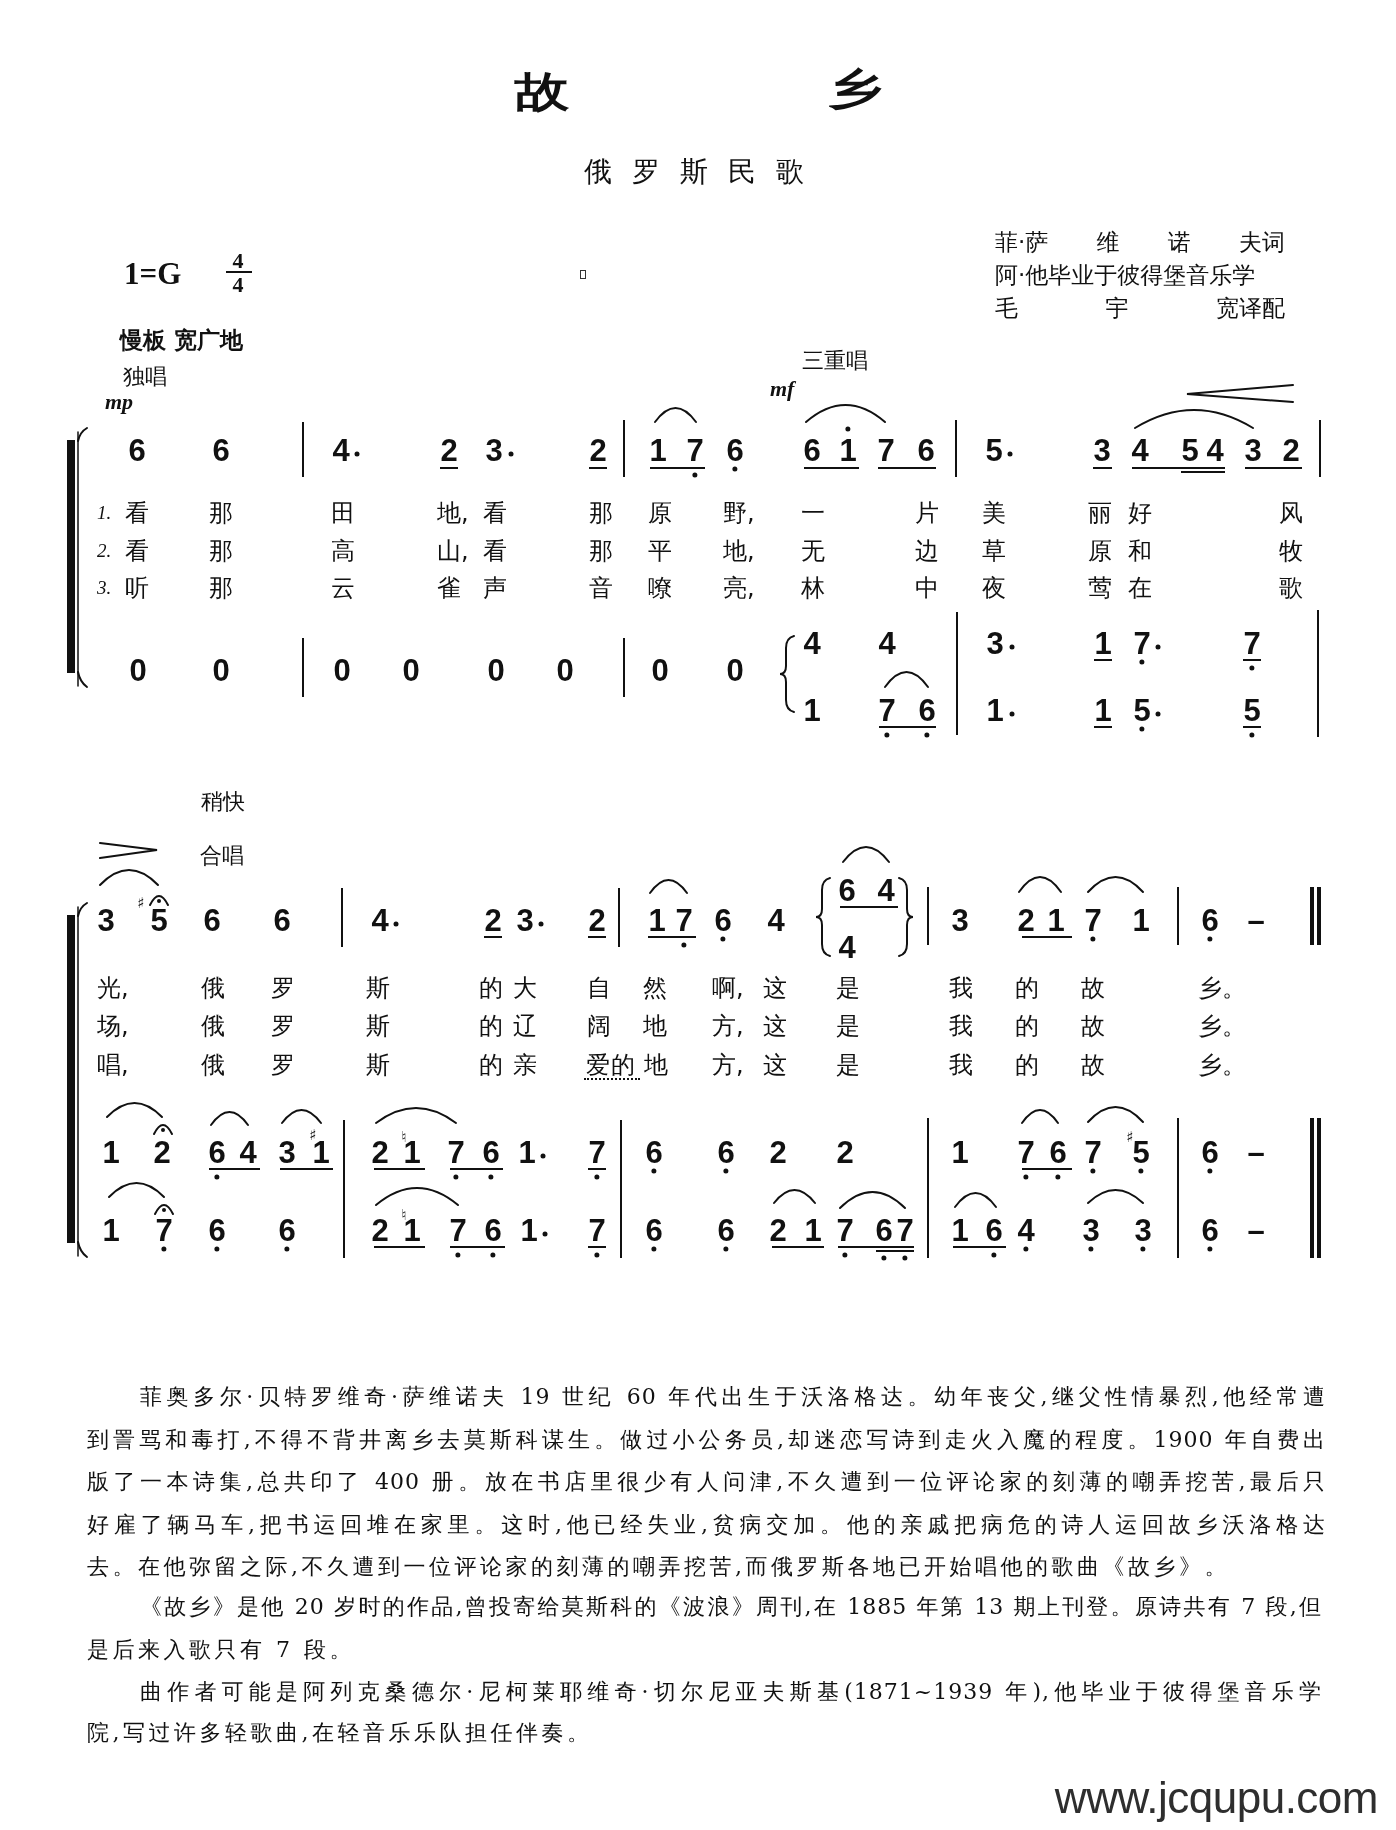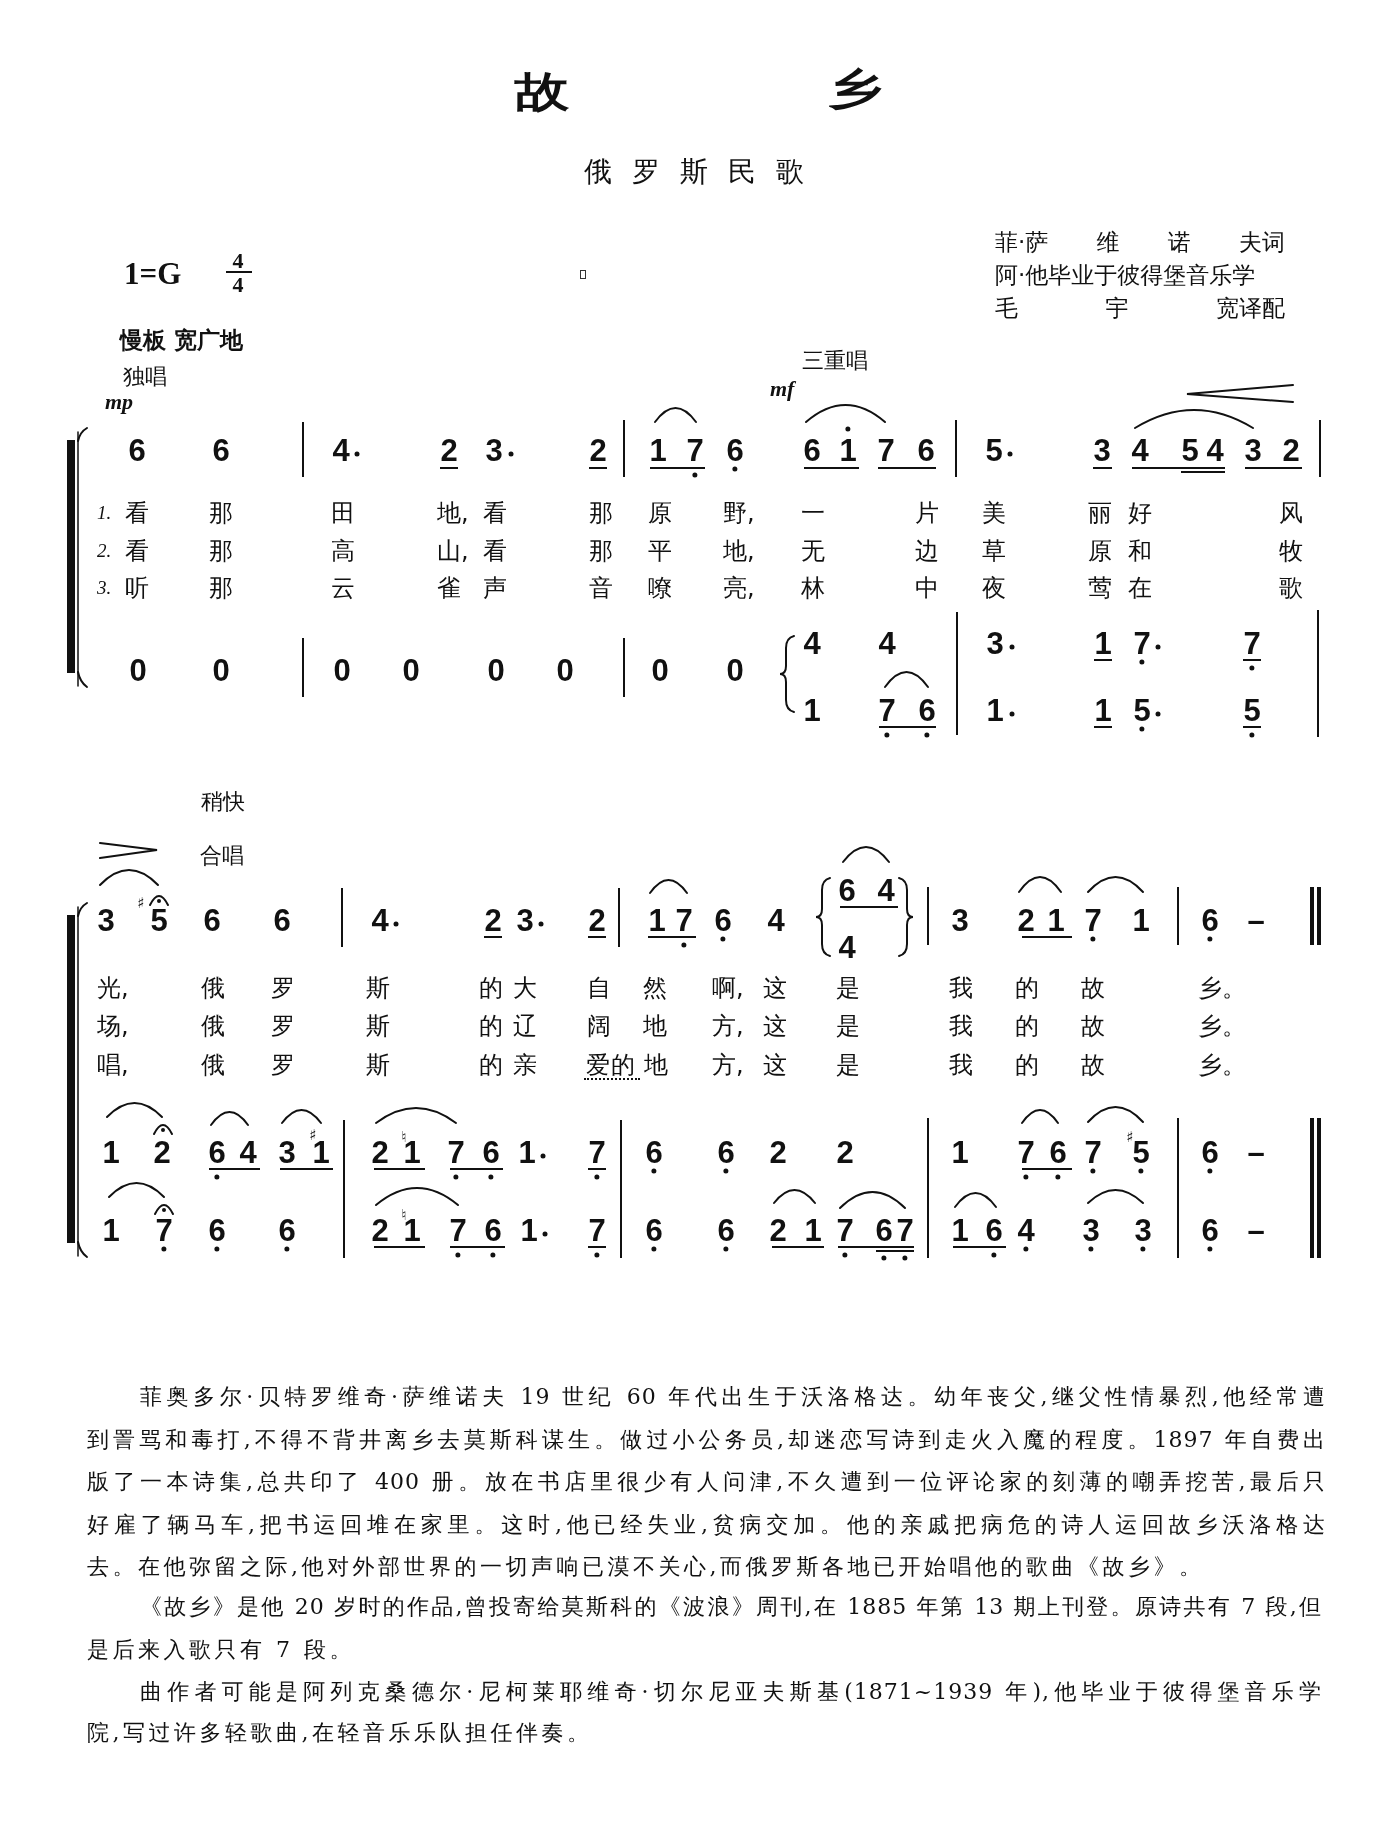--- a/index.html
+++ b/index.html
@@ -376,30 +376,31 @@
       <div class="n lo" style="left:1026px;top:1230px">4</div>
       <div class="n lo" style="left:1091px;top:1230px">3</div>
       <div class="n lo" style="left:1143px;top:1230px">3</div>
       <div class="n lo" style="left:1210px;top:1230px">6</div>
       <div class="n" style="left:1256px;top:1230px">–</div>
     </div>
   </div>
 
   <div>
     <div class="pl j" style="left:140px;top:1384px;width:1186px">菲奥多尔·贝特罗维奇·萨维诺夫 19 世纪 60 年代出生于沃洛格达。幼年丧父,继父性情暴烈,他经常遭</div>
-    <div class="pl j" style="left:87px;top:1427px;width:1239px">到詈骂和毒打,不得不背井离乡去莫斯科谋生。做过小公务员,却迷恋写诗到走火入魔的程度。1897 年自费出</div>
+    <div class="pl j" style="left:87px;top:1427px;width:1239px">到詈骂和毒打,不得不背井离乡去莫斯科谋生。做过小公务员,却迷恋写诗到走火入魔的程度。1900 年自费出</div>
     <div class="pl j" style="left:87px;top:1469px;width:1239px">版了一本诗集,总共印了 400 册。放在书店里很少有人问津,不久遭到一位评论家的刻薄的嘲弄挖苦,最后只</div>
     <div class="pl j" style="left:87px;top:1512px;width:1239px">好雇了辆马车,把书运回堆在家里。这时,他已经失业,贫病交加。他的亲戚把病危的诗人运回故乡沃洛格达</div>
-    <div class="pl r" style="left:87px;top:1554px">去。在他弥留之际,他对外部世界的一切声响已漠不关心,而俄罗斯各地已开始唱他的歌曲《故乡》。</div>
+    <div class="pl r" style="left:87px;top:1554px">去。在他弥留之际,不久遭到一位评论家的刻薄的嘲弄挖苦,而俄罗斯各地已开始唱他的歌曲《故乡》。</div>
     <div class="pl j" style="left:140px;top:1594px;width:1182px">《故乡》是他 20 岁时的作品,曾投寄给莫斯科的《波浪》周刊,在 1885 年第 13 期上刊登。原诗共有 7 段,但</div>
     <div class="pl r" style="left:87px;top:1637px">是后来入歌只有 7 段。</div>
     <div class="pl j" style="left:140px;top:1679px;width:1182px">曲作者可能是阿列克桑德尔·尼柯莱耶维奇·切尔尼亚夫斯基(1871~1939 年),他毕业于彼得堡音乐学</div>
     <div class="pl r" style="left:87px;top:1720px">院,写过许多轻歌曲,在轻音乐乐队担任伴奏。</div>
   </div>
 
+  <div class="watermark">www.jcqupu.com</div>
 
   <svg class="overlay" width="1396" height="1830" viewBox="0 0 1396 1830">
     <g>
       <rect x="67" y="440" width="8" height="233" fill="#111"></rect>
       <path class="stk" d="M78 432 L78 686" style="stroke-width:1.5"></path>
       <path class="stk" d="M78 441 Q80 432 87 428"></path>
       <path class="stk" d="M78 672 Q80 682 87 687"></path>
       <path class="stk" d="M1293 385 L1187 394 L1293 402"></path>
       <path class="stk" d="M655 422 Q675.5 394 696 422"></path>
       <path class="stk" d="M806 422 Q845.5 388 885 422"></path>

